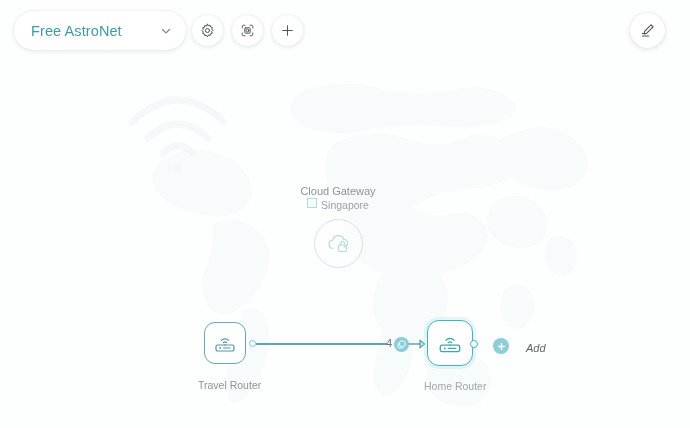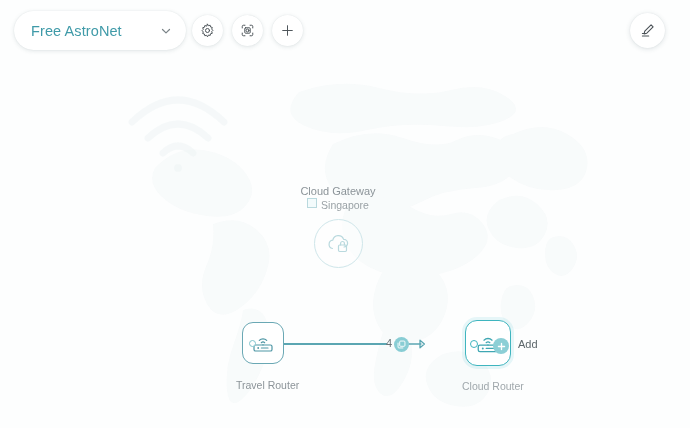--- a/index.html
+++ b/index.html
@@ -157,21 +157,20 @@
     justify-content: center;
     cursor: pointer;
   }
   #cloud-circle svg { color: #b9d9de; }
 
   
   .device-node {
     position: absolute;
     z-index: 14;
     text-align: center;
-    margin-left: 38px;
   }
   .device-box {
     width: 42px;
     height: 42px;
     border-radius: 11px;
     border: 1.4px solid #6aa8b4;
     background: #ffffff;
     display: flex;
     align-items: center;
     justify-content: center;
@@ -269,24 +268,25 @@
     z-index: 16;
   }
   #link-arrow svg { color: #5ba6b2; }
 
   
   #add-node {
     position: absolute;
     left: 493px;
     top: 338px;
     display: flex;
-    align-items: flex-start;
-    gap: 9px;
+    align-items: flex-end;
+    gap: 17px;
     z-index: 16;
     cursor: pointer;
+    font-style: italic;
   }
   #add-node-circle {
     width: 16px;
     height: 16px;
     border-radius: 50%;
     background: #8ccfd6;
     display: flex;
     align-items: center;
     justify-content: center;
     flex: none;
@@ -381,21 +381,21 @@
     <div class="device-box">
       <svg width="26" height="24" viewBox="0 0 24 22" fill="none" stroke="currentColor" stroke-width="1.2" stroke-linecap="round" stroke-linejoin="round">
         <rect x="3" y="13" width="18" height="6" rx="1.6"></rect>
         <circle cx="7.2" cy="16" r="0.9" fill="currentColor" stroke="none"></circle>
         <path d="M10.4 16 H17"></path>
         <path d="M8.3 8.4 a5.2 5.2 0 0 1 7.4 0"></path>
         <path d="M10.3 10.7 a2.5 2.5 0 0 1 3.4 0"></path>
         <path d="M12 12.9 v-0.2"></path>
       </svg>
     </div>
-    <div class="device-label">Cloud Router</div>
+    <div class="device-label">Home Router</div>
   </div>
 
   <div class="handle" id="handle-home-right"></div>
 
   <div id="add-node">
     <span id="add-node-circle">
       <svg width="9" height="9" viewBox="0 0 10 10" fill="none" stroke="currentColor" stroke-width="1.5" stroke-linecap="round">
         <path d="M5 1.6 V8.4 M1.6 5 H8.4"></path>
       </svg>
     </span>

